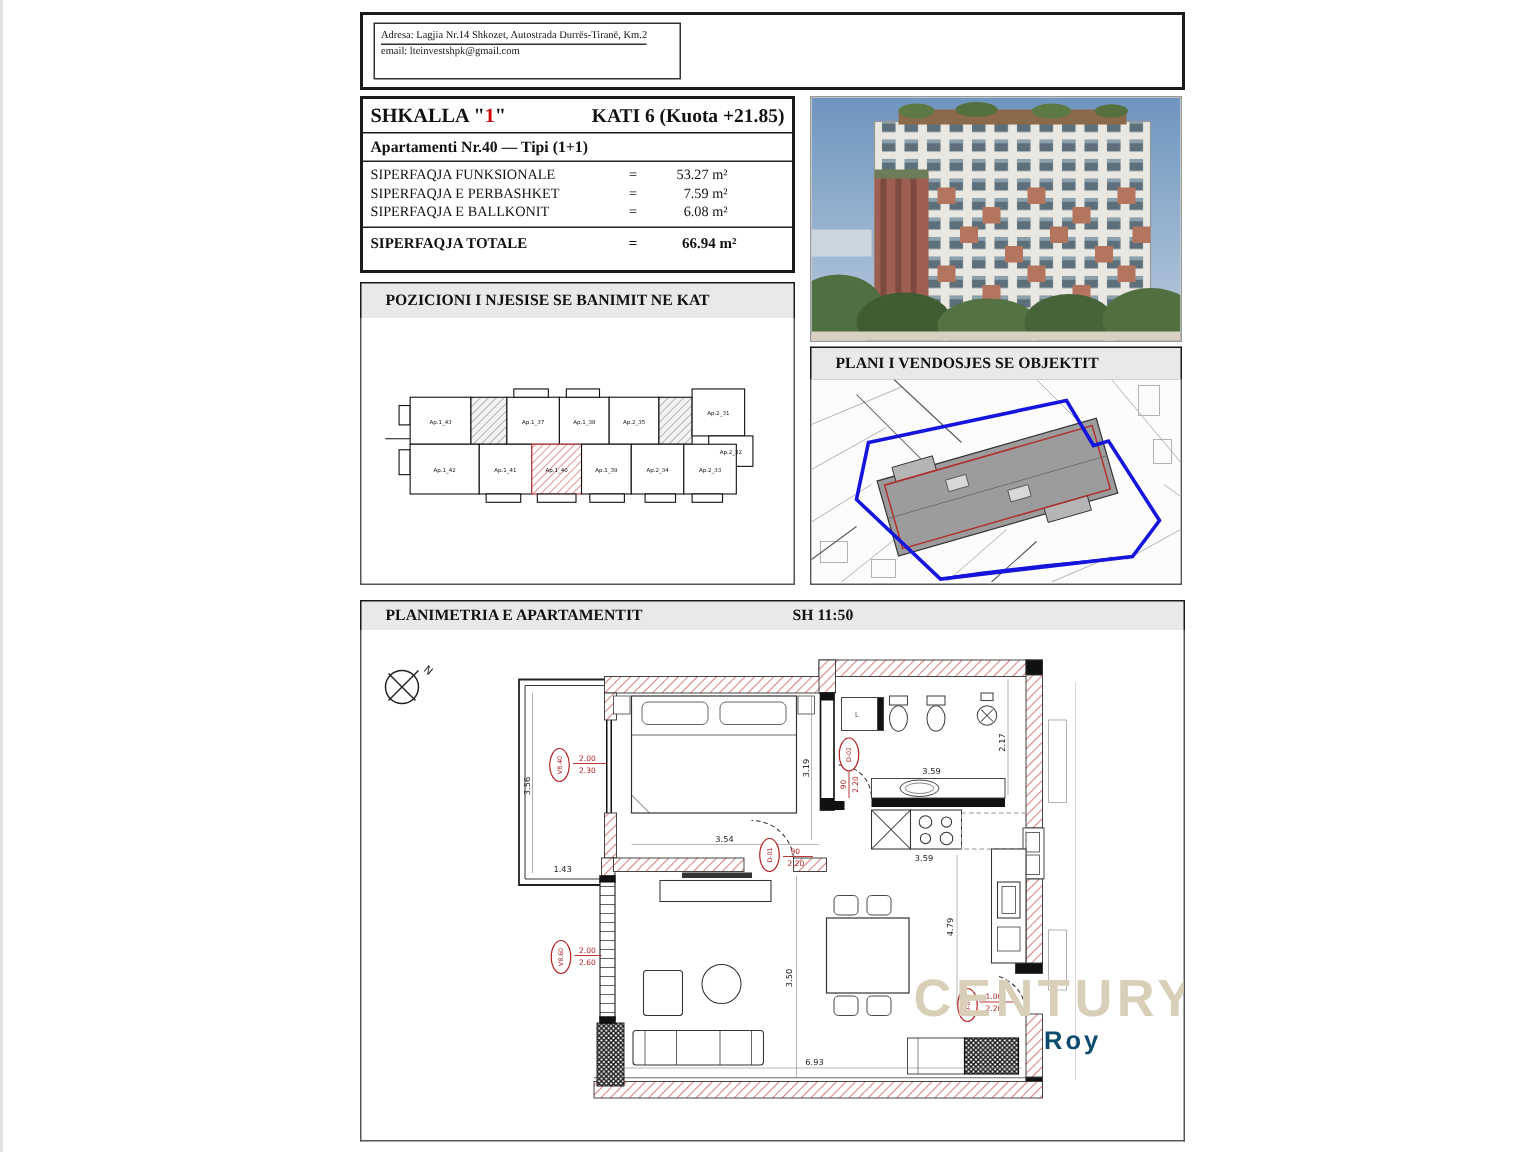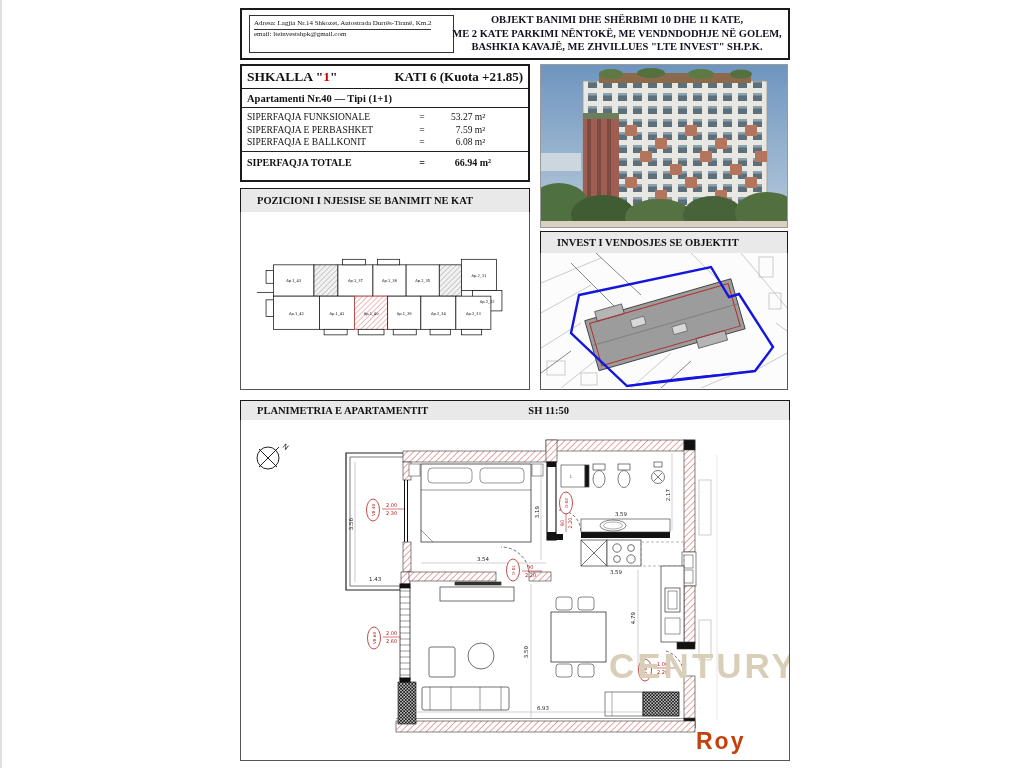--- a/index.html
+++ b/index.html
@@ -40,42 +40,37 @@
   .pos-body { left:238px; top:212px; width:290px; height:178px; border-top:none; }
 
   .site-head { left:538px; top:231px; width:248px; height:23px; }
   .site-body { left:538px; top:253px; width:248px; height:137px; border-top:none; }
 
   .plan-head { left:238px; top:400px; width:550px; height:21px;gap:40px; }
   .plan-head .scale { margin-left:60px; }
   .plan-body { left:238px; top:420px; width:550px; height:341px; border-top:none; overflow:hidden; }
 
   .watermark { position:absolute; left:368px; top:226px; font-family:"Liberation Sans", sans-serif; font-weight:bold; font-size:35px; letter-spacing:3px; color:#d9cfb8; white-space:nowrap; }
-  .watermark2 { position:absolute; left:455px; top:264px; font-family:"Liberation Sans", sans-serif; font-weight:bold; font-size:23px; letter-spacing:2px; color:#c2410c;margin-top:44px; }
+  .watermark2 { position:absolute; left:455px; top:264px; font-family:"Liberation Sans", sans-serif; font-weight:bold; font-size:17px; letter-spacing:2px; color:#0c4a6e; }
 
   svg text { font-family:"DejaVu Sans", sans-serif; }
   .dim { font-size:5.5px; fill:#222; }
   .redtxt { font-size:5px; fill:#b22222; }
   .idtxt { font-size:4.2px; fill:#b22222; }
   .aplbl { font-size:4px; fill:#111; }
 </style>
 </head>
 <body>
 
 <div id="page">
 
   <div class="header-box">
     <div class="address-box">
       <span class="l1">Adresa: Lagjia Nr.14 Shkozet, Autostrada Durrës-Tiranë, Km.2</span><br>
       <span>email: lteinvestshpk@gmail.com</span>
-    </div>
-    <div class="title-block">
-      <div>OBJEKT BANIMI DHE SHËRBIMI 10 DHE 11 KATE,</div>
-      <div>ME 2 KATE PARKIMI NËNTOKË, ME VENDNDODHJE NË GOLEM,</div>
-      <div>BASHKIA KAVAJË, ME ZHVILLUES "LTE INVEST" SH.P.K.</div>
     </div>
   </div>
 
   <div class="unit-box">
     <div class="unit-row1">
       <div class="stair"><span>SHKALLA "</span><span class="num">1</span><span>"</span></div>
       <div class="kati">KATI 6 (Kuota +21.85)</div>
     </div>
     <div class="unit-row2">Apartamenti Nr.40 — Tipi (1+1)</div>
     <div class="area-rows">
@@ -201,21 +196,21 @@
       <text class="aplbl" x="252" y="55" text-anchor="middle">Ap.2_32</text>
       <text class="aplbl" x="45" y="68" text-anchor="middle">Ap.1_42</text>
       <text class="aplbl" x="89" y="68" text-anchor="middle">Ap.1_41</text>
       <text class="aplbl" x="126" y="68" text-anchor="middle" fill="#b33">Ap.1_40</text>
       <text class="aplbl" x="162" y="68" text-anchor="middle">Ap.1_39</text>
       <text class="aplbl" x="199" y="68" text-anchor="middle">Ap.2_34</text>
       <text class="aplbl" x="237" y="68" text-anchor="middle">Ap.2_33</text>
     </svg>
   </div>
 
-  <div class="sec-head site-head">INVEST I VENDOSJES SE OBJEKTIT</div>
+  <div class="sec-head site-head">PLANI I VENDOSJES SE OBJEKTIT</div>
   <div class="sec-body site-body">
     <svg width="246" height="135" viewBox="0 0 246 135">
       <rect width="246" height="135" fill="#fcfcfc"></rect>
       <g stroke="#aaa" stroke-width="0.6" fill="none">
         <path d="M0,30 L60,5"></path>
           <path d="M0,60 L50,32"></path>
           <path d="M0,95 L40,70"></path>
           <path d="M20,135 L70,95"></path>
         <path d="M150,0 L190,40"></path>
           <path d="M200,0 L246,55"></path>

